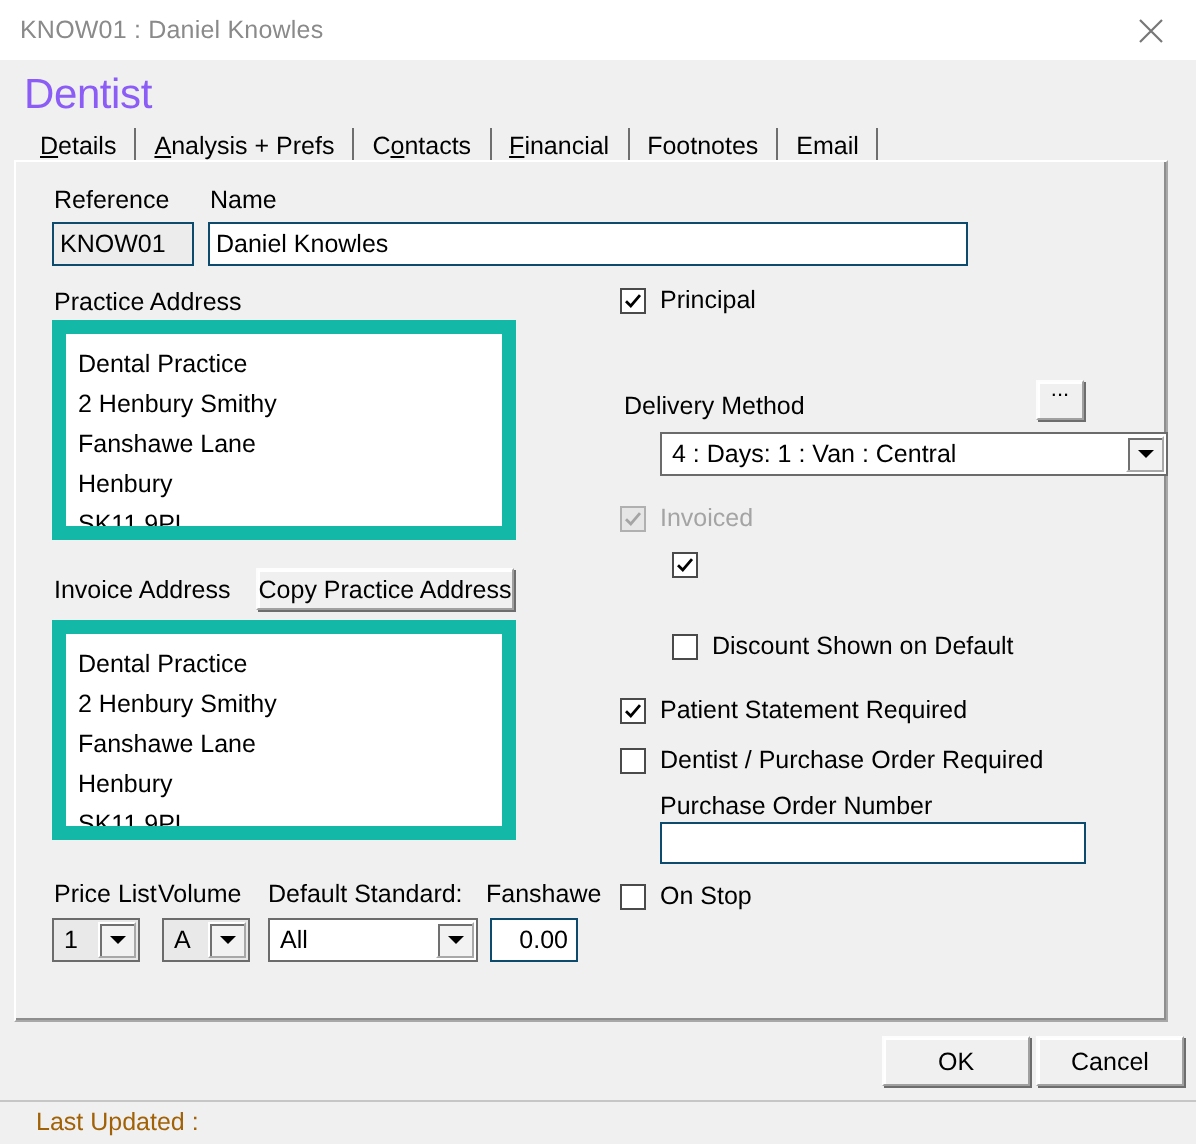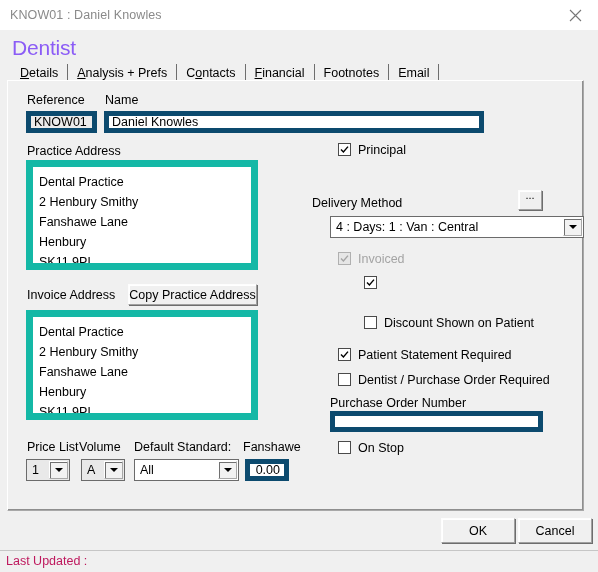--- a/index.html
+++ b/index.html
@@ -88,21 +88,21 @@
   .lbl {
     position: absolute;
     font-size: 12.5px;
     color: #000;
     white-space: nowrap;
   }
 
   .field {
     position: absolute;
     background: #ffffff;
-    border: 5px solid #0c4a6e;
+    border: 1px solid #0c4a6e;
     box-sizing: border-box;
     font-family: "Liberation Sans", sans-serif;
     font-size: 12.5px;
     color: #000;
     padding: 0 3px;
     line-height: 20px;
     outline: none;
   }
   .field.readonly { background: #ececec; }
   .field.num { text-align: right; padding-right: 4px; }
@@ -179,24 +179,23 @@
     width: 0; height: 0;
     border-left: 4px solid transparent;
     border-right: 4px solid transparent;
     border-top: 4px solid #000;
   }
 
   
   .cb {
     position: absolute;
     display: flex;
-    align-items: flex-start;
-    cursor: default;
-    white-space: nowrap;
-    margin-left: 28px;
+    align-items: flex-end;
+    cursor: default;
+    white-space: nowrap;
   }
   .cb .box {
     width: 13px; height: 13px;
     border: 1px solid #4a4a4a;
     background: #ffffff;
     box-sizing: border-box;
     display: flex;
     align-items: center;
     justify-content: center;
     flex: none;
@@ -215,23 +214,23 @@
   .statusbar {
     position: absolute;
     left: 0; bottom: 0;
     width: 598px; height: 22px;
     background: #f0f0f0;
     border-top: 1px solid #c6c6c6;
     box-sizing: border-box;
   }
   .statusbar span {
     position: absolute;
-    left: 6px; top: 3px;
-    font-size: 12.5px;
-    color: #be185d;
+    left: 18px; top: 3px;
+    font-size: 12.5px;
+    color: #a16207;
   }
 </style>
 </head>
 <body>
 
 <div class="titlebar">
   <div class="titlebar-text">KNOW01 : Daniel Knowles</div>
   <div class="close-btn">
     <svg width="13" height="13" viewBox="0 0 13 13">
       <path d="M1 1 L12 12 M12 1 L1 12" stroke="#777" stroke-width="1.1" fill="none"></path>
@@ -337,21 +336,21 @@
 <div class="cb" style="left:336px; top:276px;">
   <span class="box">
     <svg width="9" height="9" viewBox="0 0 9 9">
         <path d="M1 4.6 L3.4 7 L8 1.6" stroke="#000" stroke-width="1.4" fill="none"></path>
       </svg>
   </span>
 </div>
 
 <div class="cb" style="left:336px; top:316px;">
   <span class="box"></span>
-  <span class="cb-label">Discount Shown on Patient</span>
+  <span class="cb-label">Discount Shown on Default</span>
 </div>
 
 <div class="cb" style="left:310px; top:348px;">
   <span class="box">
     <svg width="9" height="9" viewBox="0 0 9 9">
         <path d="M1 4.6 L3.4 7 L8 1.6" stroke="#000" stroke-width="1.4" fill="none"></path>
       </svg>
   </span>
   <span class="cb-label">Patient Statement Required</span>
 </div>

